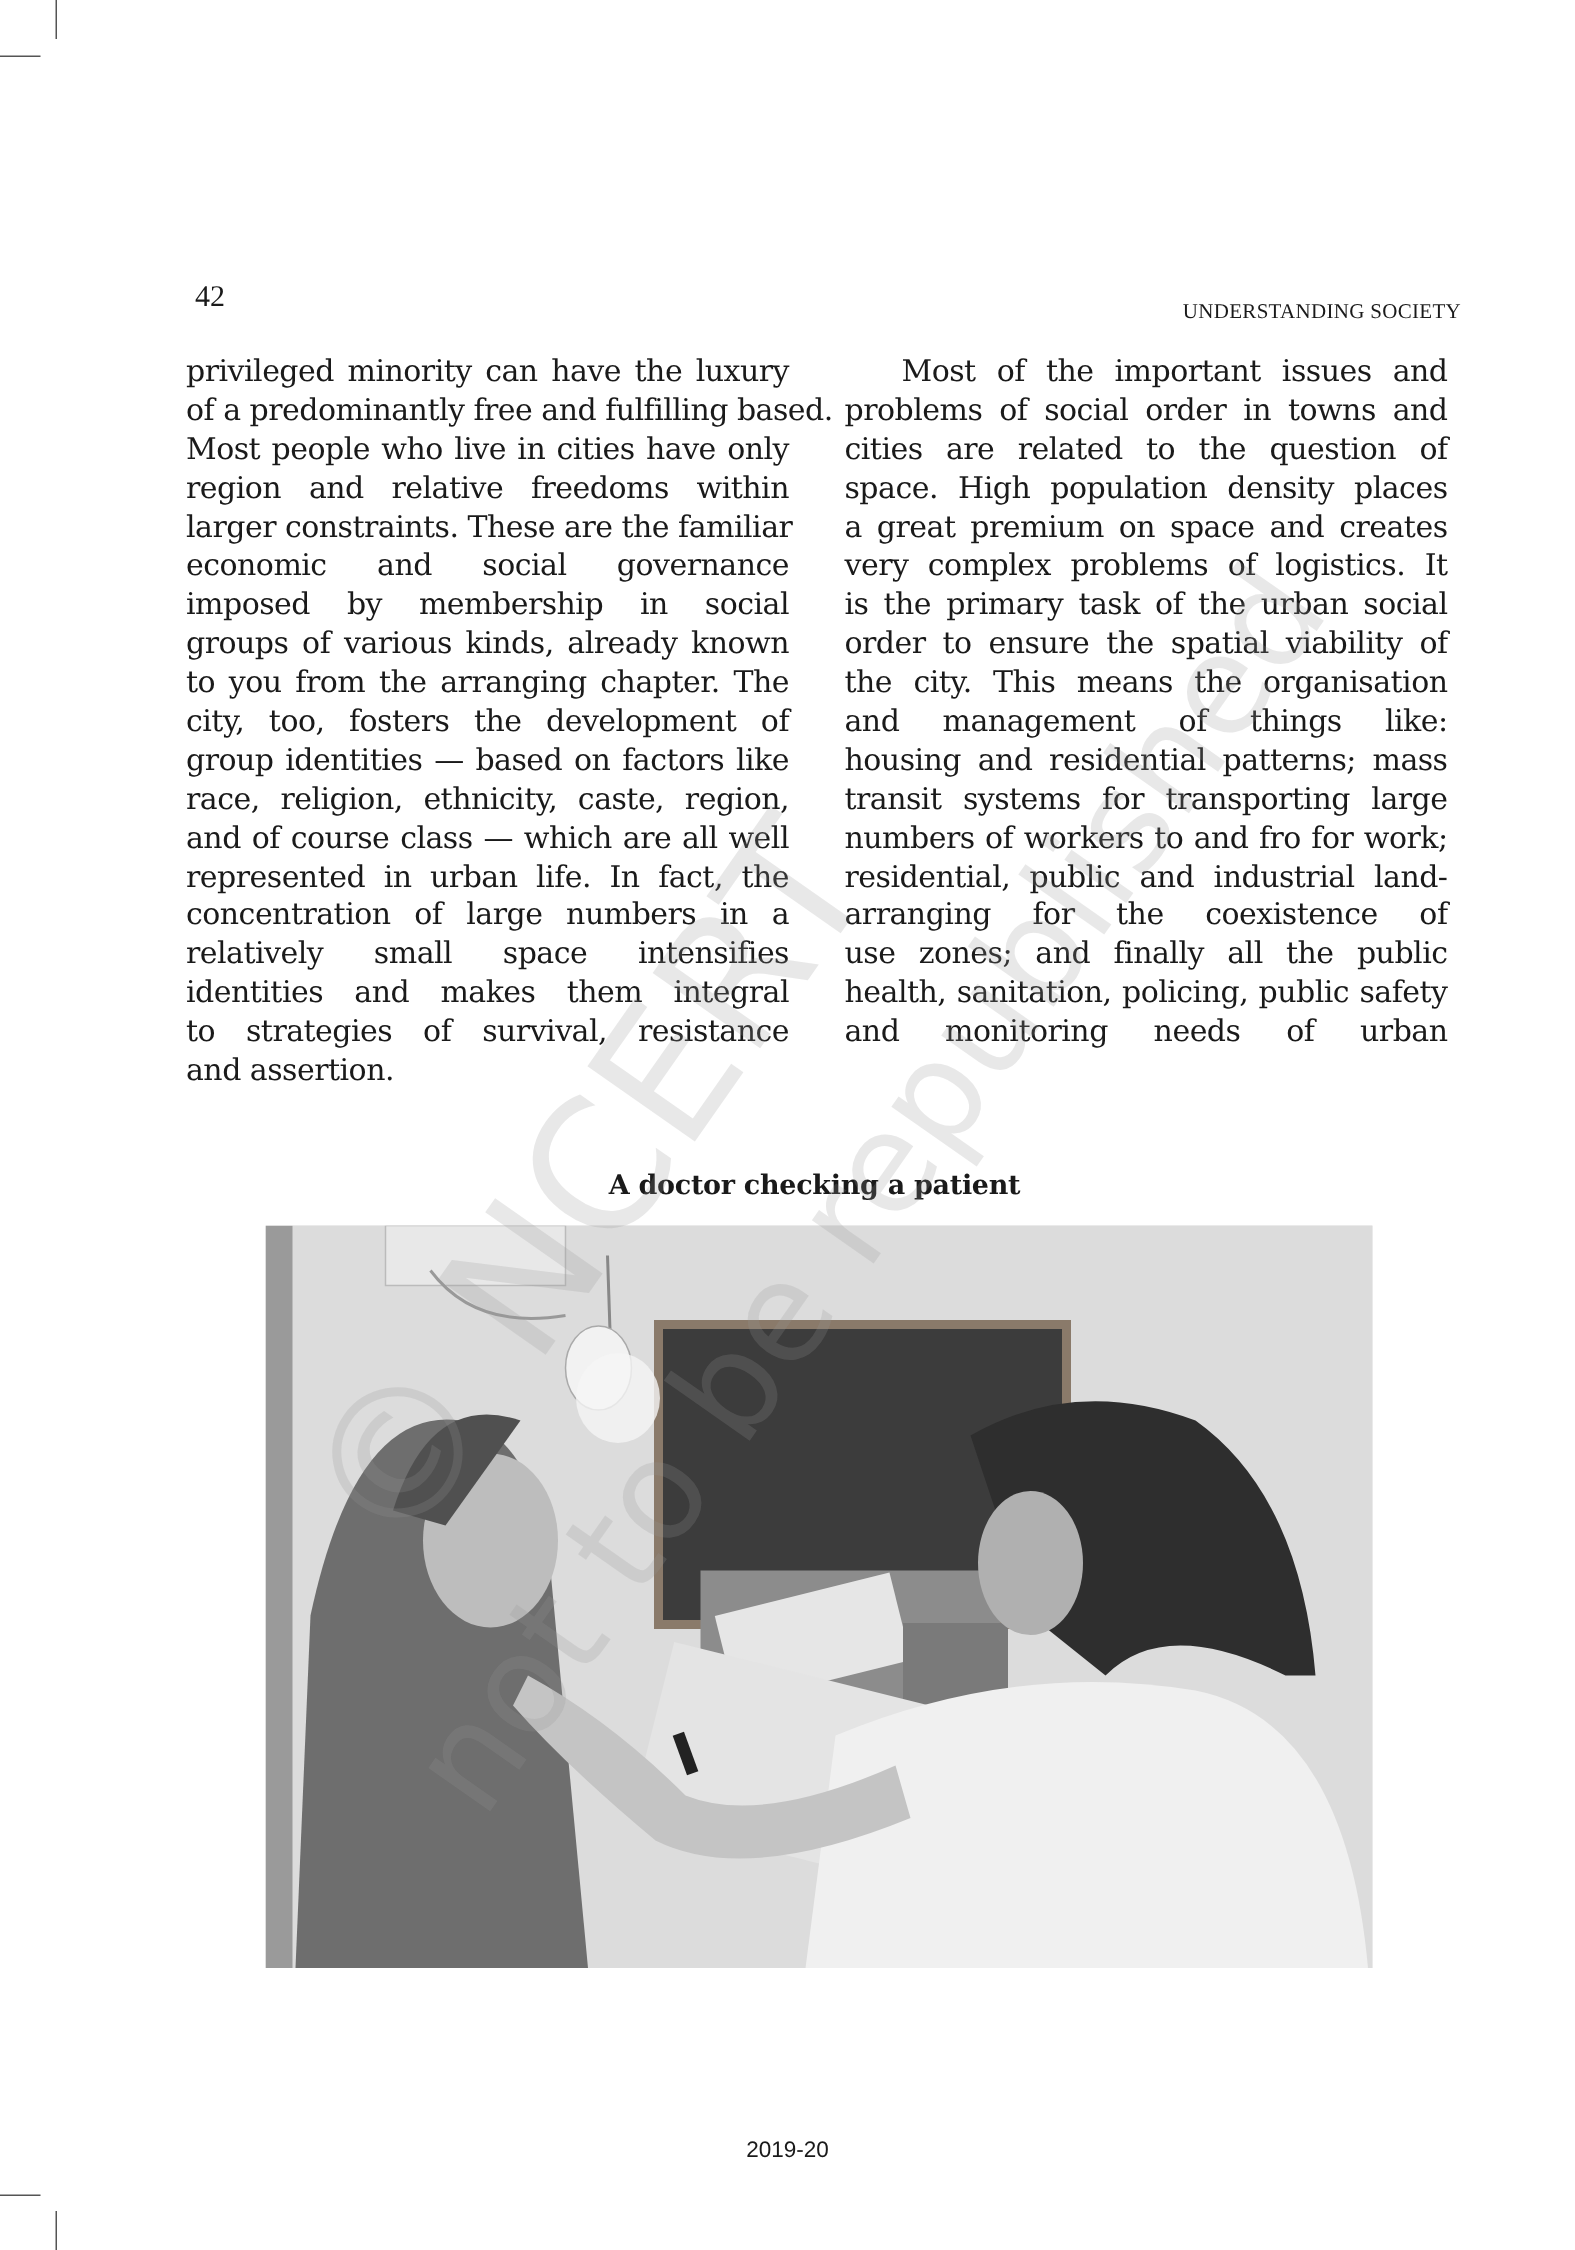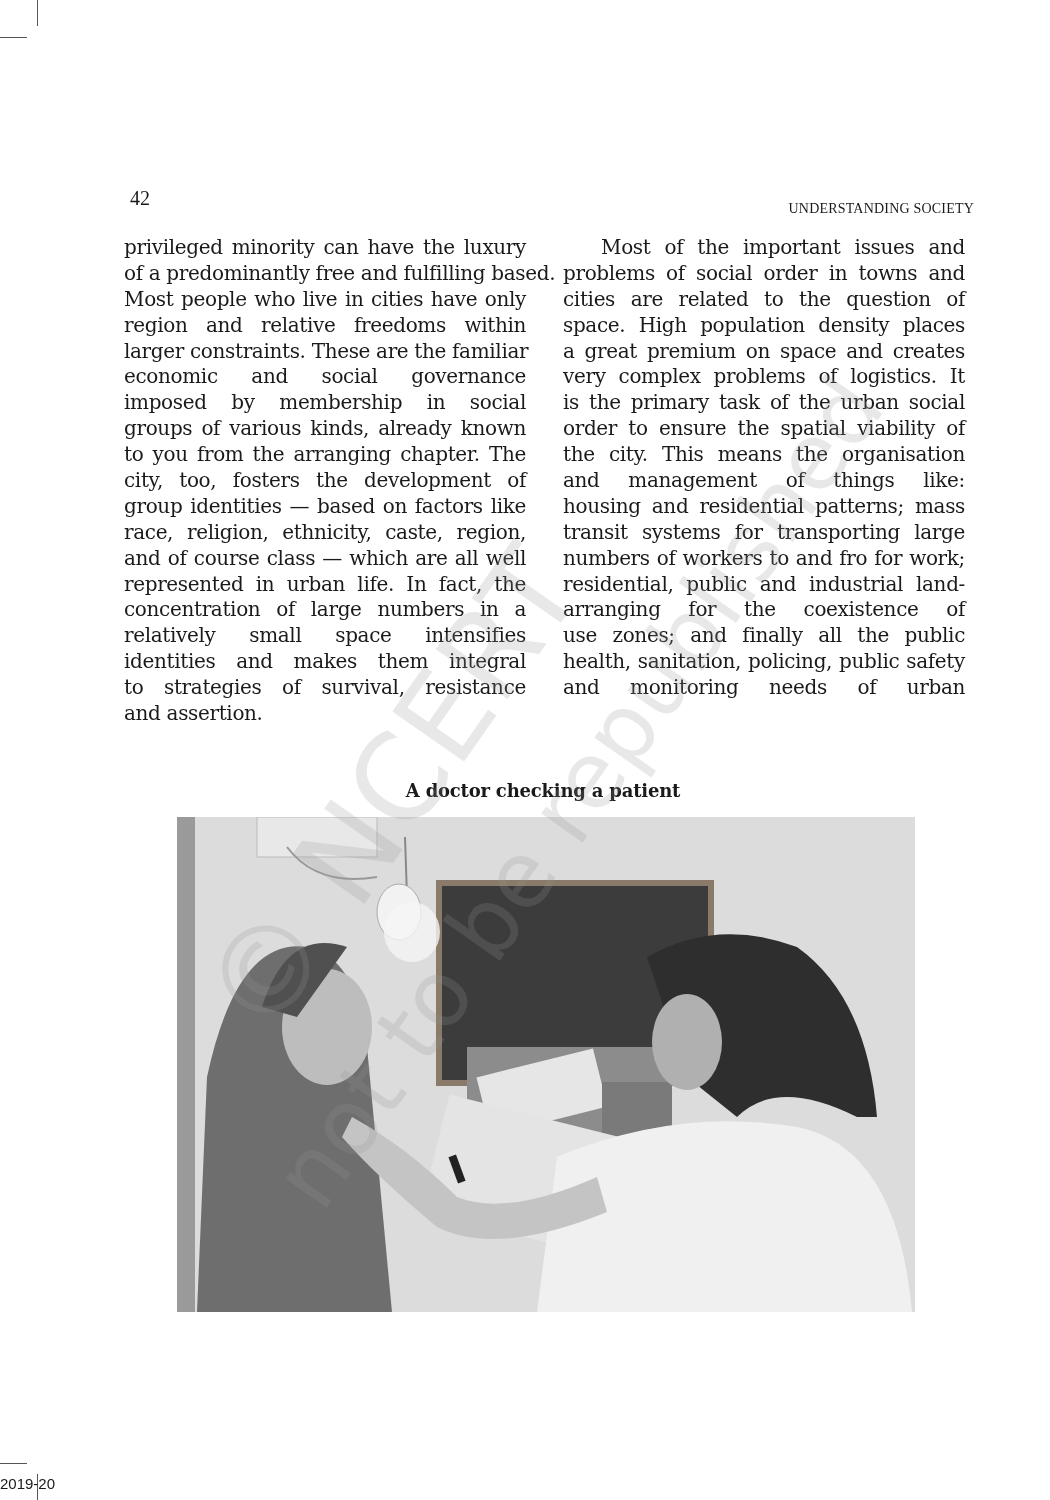--- a/index.html
+++ b/index.html
@@ -24,21 +24,21 @@
     .caption { position: absolute; left: 0; width: 1086px; top: 780px; text-align: center; font-weight: bold; font-size: 18px; font-family: "DejaVu Serif", serif; letter-spacing: -0.2px; }
 
     .photo { position: absolute; left: 177px; top: 817px; width: 738px; height: 495px; background: #d9d9d9; overflow: hidden; }
     .photo svg { width: 100%; height: 100%; display: block; }
 
     .watermark { position: absolute; left: 170px; top: 560px; width: 820px; height: 760px; pointer-events: none; }
     .watermark span { position: absolute; font-family: "DejaVu Sans", sans-serif; color: rgba(150,150,150,0.22); transform-origin: left bottom; white-space: nowrap; }
     .wm-1 { left: 120px; top: 360px; font-size: 120px; transform: rotate(-55deg); }
     .wm-2 { left: 170px; top: 560px; font-size: 92px; transform: rotate(-55deg); }
 
-    .footer-year { position: absolute; left: 0; width: 1050px; top: 1475px; text-align: left; font-family: "Liberation Sans", sans-serif; font-size: 15px; }
+    .footer-year { position: absolute; left: 0; width: 1050px; top: 1425px; text-align: center; font-family: "Liberation Sans", sans-serif; font-size: 15px; }
   </style>
 </head>
 <body>
 
 <div class="crop crop-tl-v"></div>
 <div class="crop crop-tl-h"></div>
 <div class="crop crop-bl-h"></div>
 <div class="crop crop-bl-v"></div>
 
 <div class="page-number">42</div>

